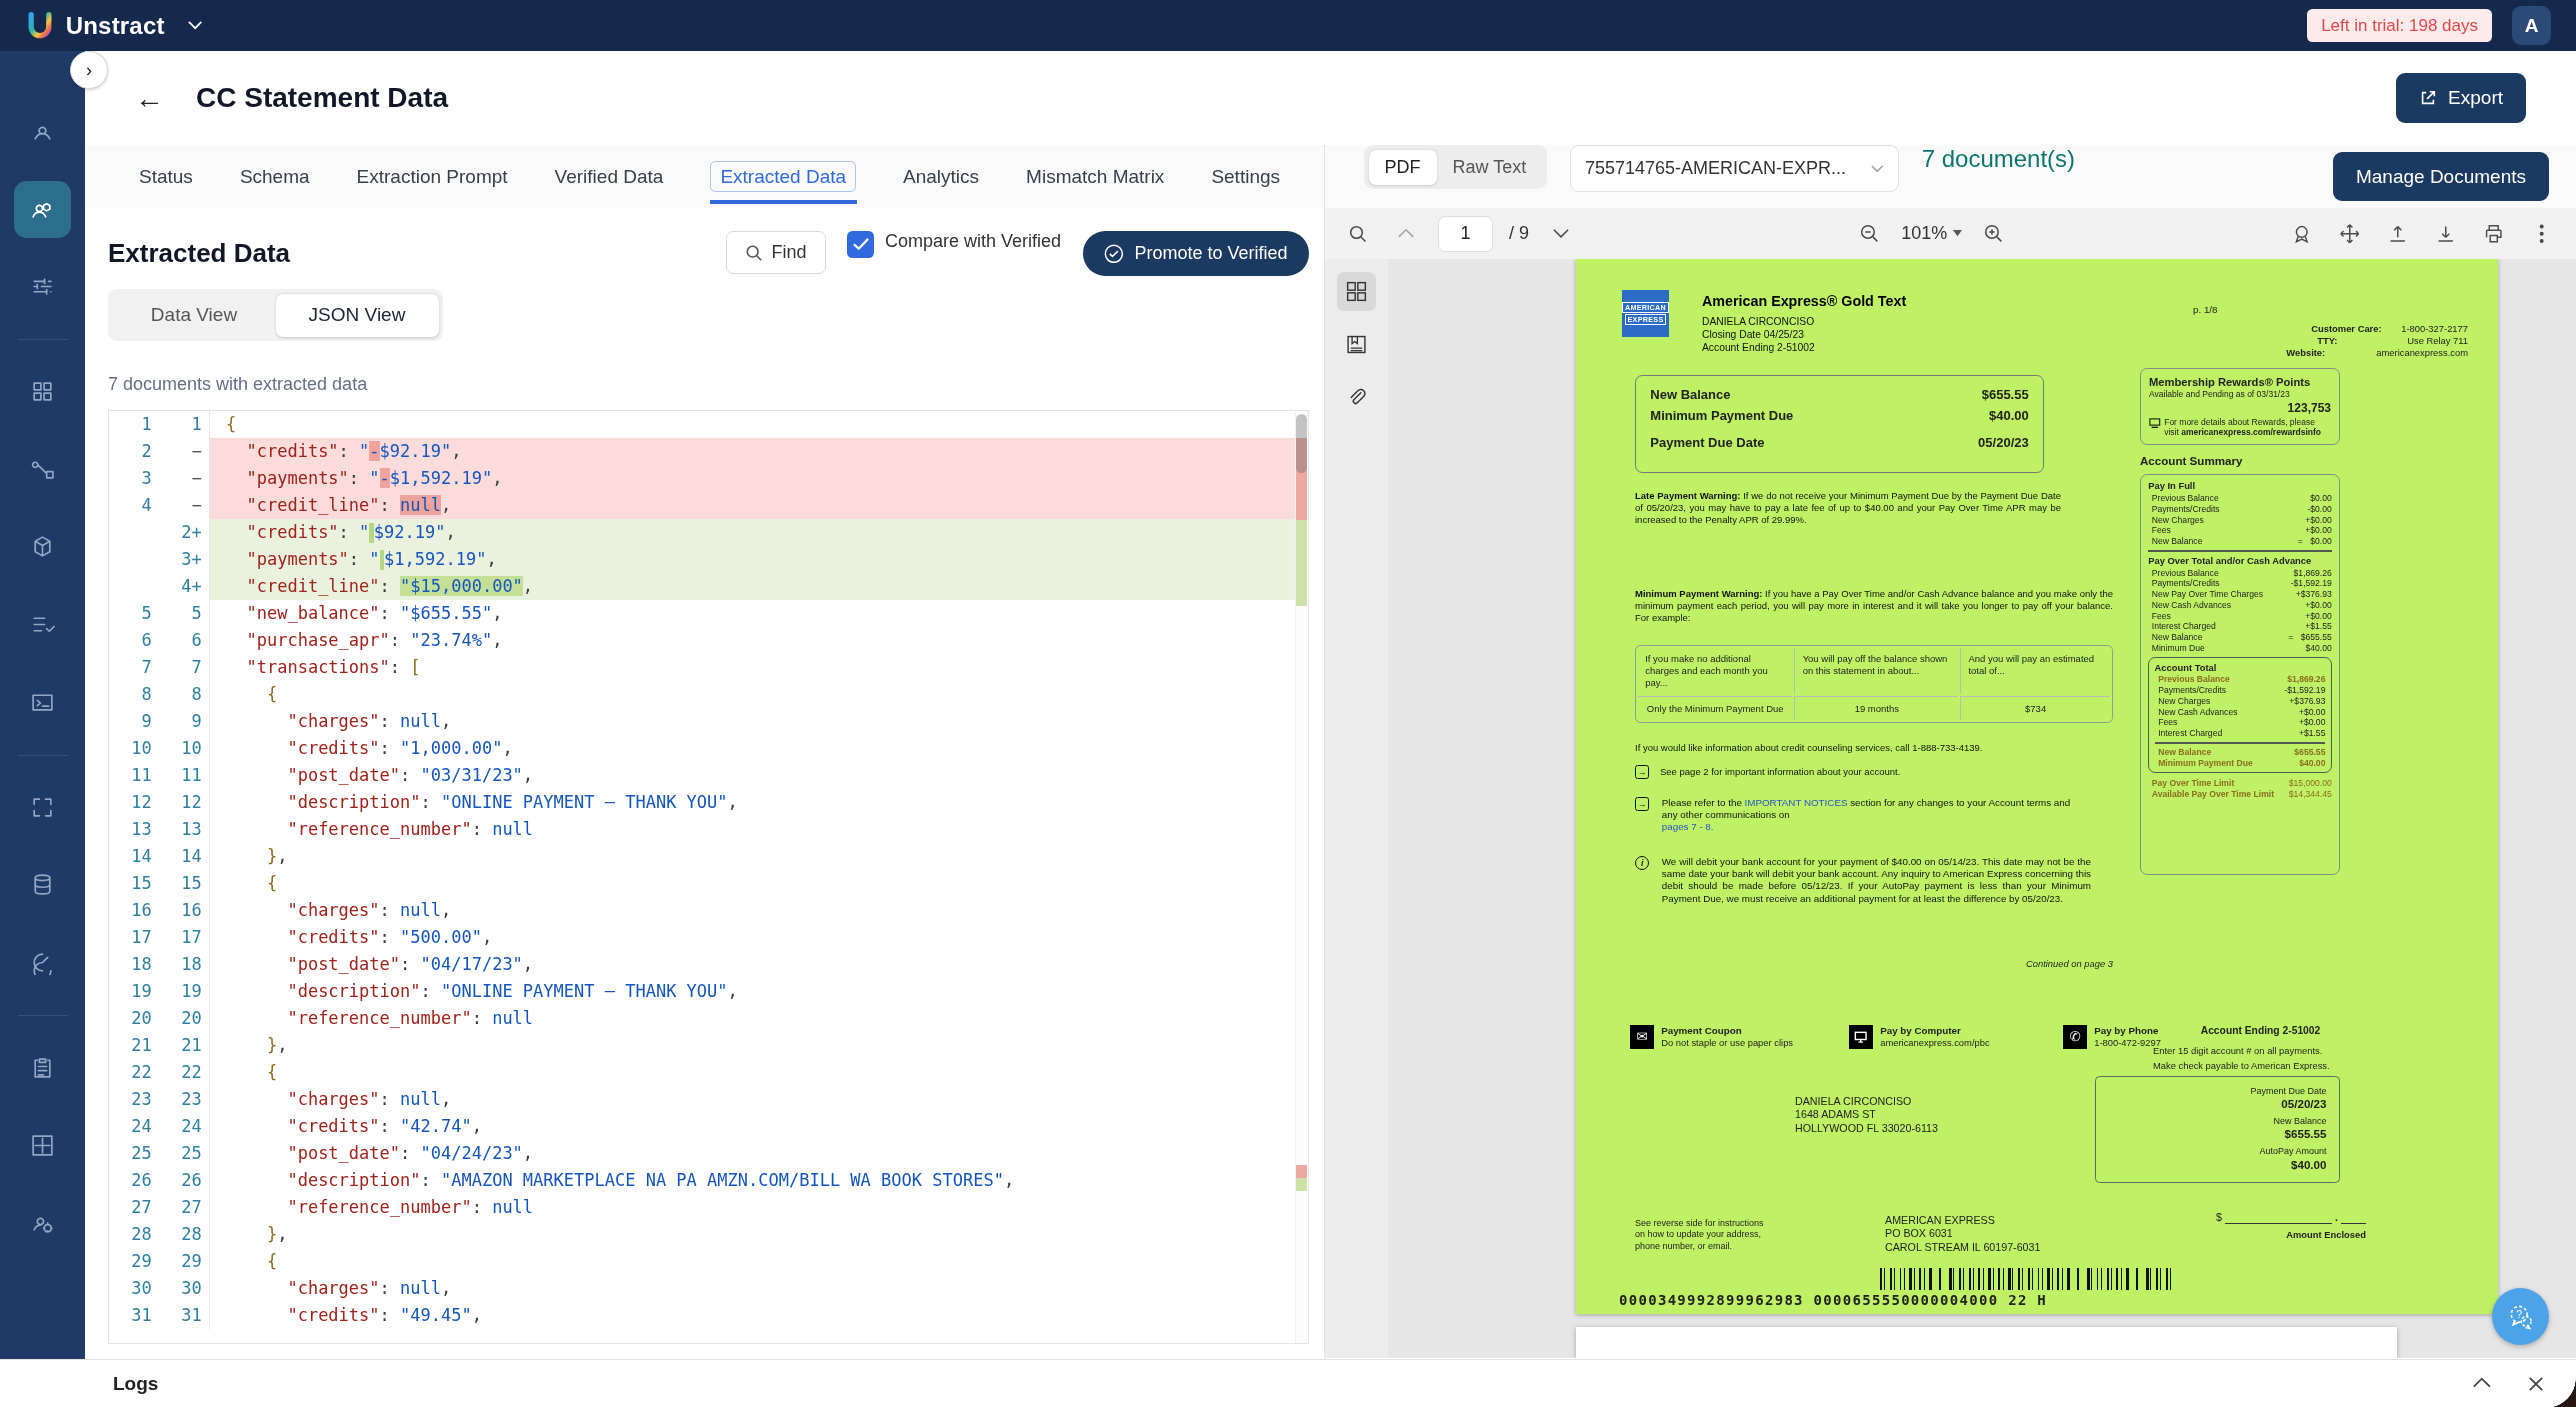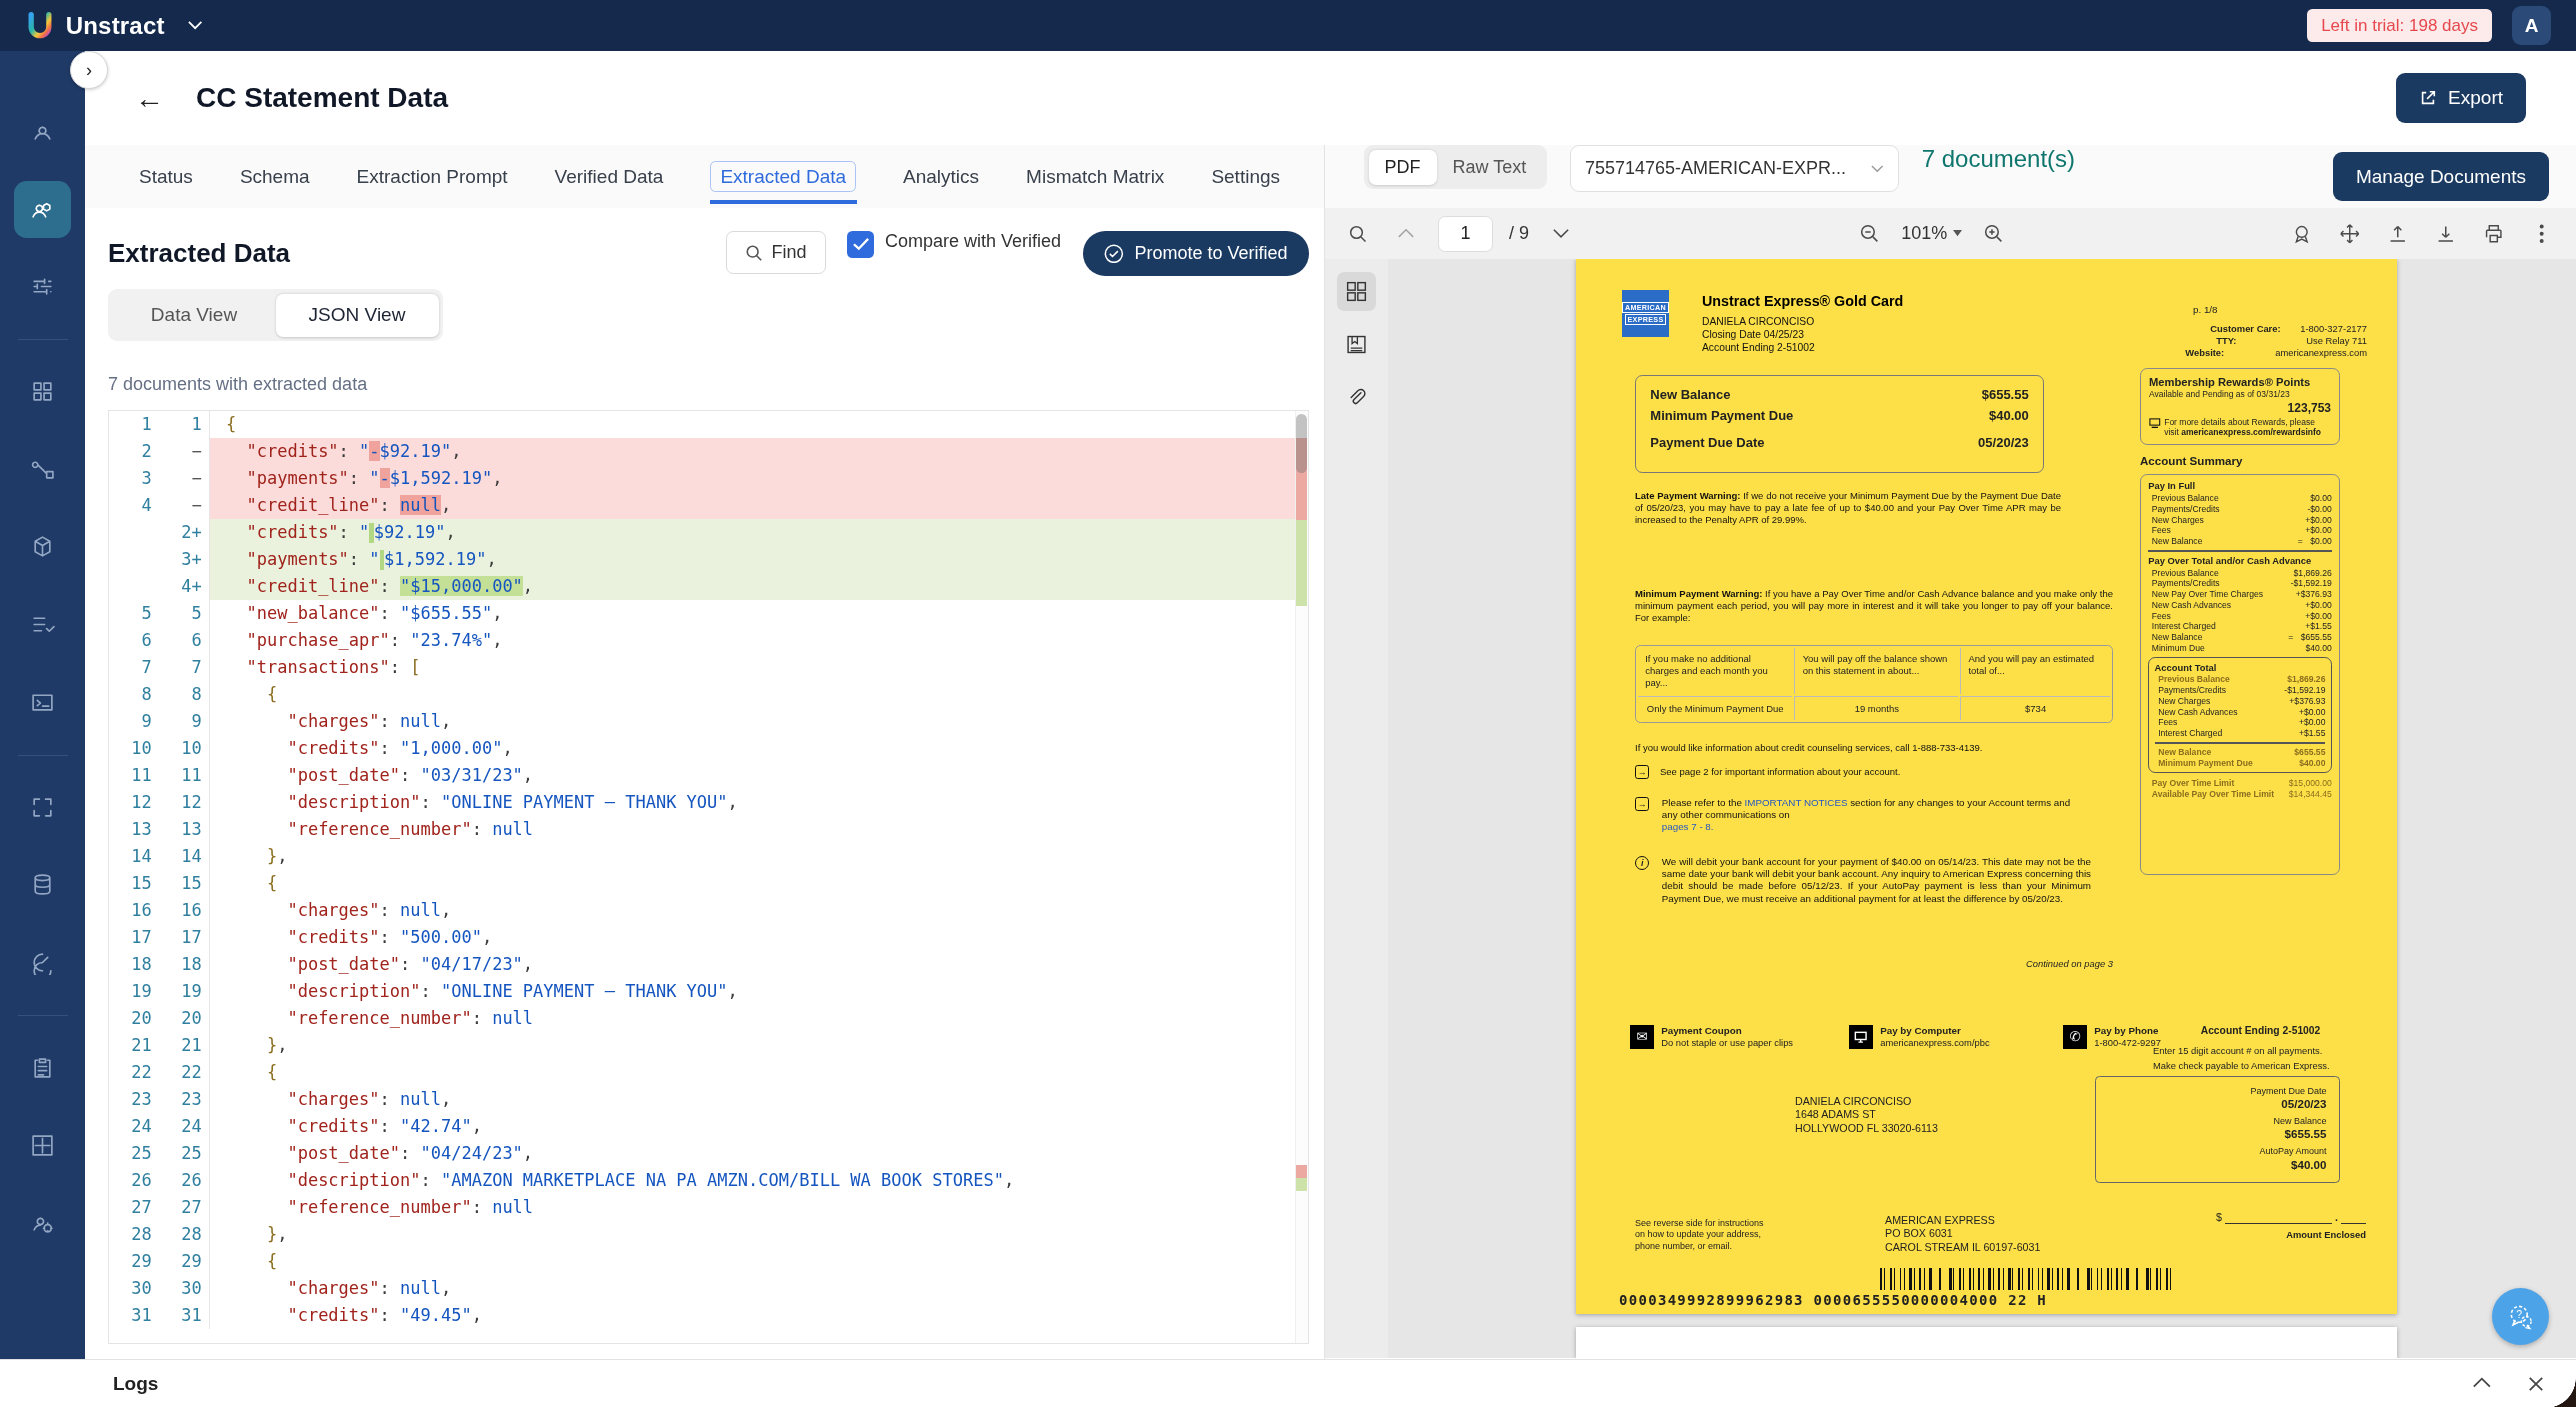--- a/index.html
+++ b/index.html
@@ -83,21 +83,21 @@
   .pageinput{width:55px;height:36px;background:#fff;border:0.9px solid #ddd;border-radius:7.2px;text-align:center;font-size:18px;color:#222}
   .ptotal{font-size:18px;color:#333}
   .zoomlbl{font-size:18px;color:#333;display:flex;align-items:center;gap:5.4px}
   .vtool .spacer{flex:1}
   .strip{position:absolute;left:0;top:51px;width:64px;height:1099px;background:#ececec;display:flex;flex-direction:column;align-items:center;padding-top:12.5px;gap:14.3px}
   .strip .si{width:39px;height:39px;border-radius:7.2px;display:flex;align-items:center;justify-content:center;color:#333;cursor:pointer}
   .strip .si.on{background:#d9d9d9}
   .canvas{position:absolute;left:64px;top:51px;width:1188px;height:1099px;background:#e6e6e6;overflow:hidden}
 
   
-  .page{position:absolute;left:188px;top:0;width:821px;height:1055px;background:#fde047;box-shadow:0 0.9px 4.5px rgba(0,0,0,.3)}
+  .page{position:absolute;left:188px;top:0;width:922px;height:1055px;background:#bef264;box-shadow:0 0.9px 4.5px rgba(0,0,0,.3)}
   .page2{position:absolute;left:188px;top:1068px;width:821px;height:31px;background:#fff;box-shadow:0 0.9px 4.5px rgba(0,0,0,.3)}
   .page *{line-height:1.25}
   .abs{position:absolute}
   .amexlogo{left:46px;top:31px;width:47px;height:47px;background:#2b6cc7;color:#fff;display:flex;flex-direction:column;align-items:center;justify-content:center;font-weight:bold;font-size:7.2px;letter-spacing:0.3px}
   .amexlogo span{border:0.9px solid #fff;padding:0 1.8px;margin:0.9px 0}
   .cardtitle{left:126px;top:34px;font-size:14.3px;font-weight:bold;color:#000}
   .holderblk{left:126px;top:57px;font-size:10.3px;color:#111}
   .pageno{left:617px;top:45px;font-size:9.8px}
   .contact{right:30px;top:64px;font-size:9.4px;text-align:right}
   .contact .row{display:flex;justify-content:flex-end;gap:9px}
@@ -465,21 +465,21 @@
       </span>
   </div>
 
   <div class="canvas">
 
     <div class="page">
       <div class="abs amexlogo">
         <span>AMERICAN</span>
           <span>EXPRESS</span>
       </div>
-      <div class="abs cardtitle">Unstract Express® Gold Card</div>
+      <div class="abs cardtitle">American Express® Gold Text</div>
       <div class="abs holderblk">
         <div>DANIELA CIRCONCISO</div>
           <div>Closing Date 04/25/23</div>
           <div>Account Ending 2-51002</div>
       </div>
       <div class="abs pageno">p. 1/8</div>
       <div class="abs contact">
         <div class="row">
             <b>Customer Care:</b>
             <span>1-800-327-2177</span>

